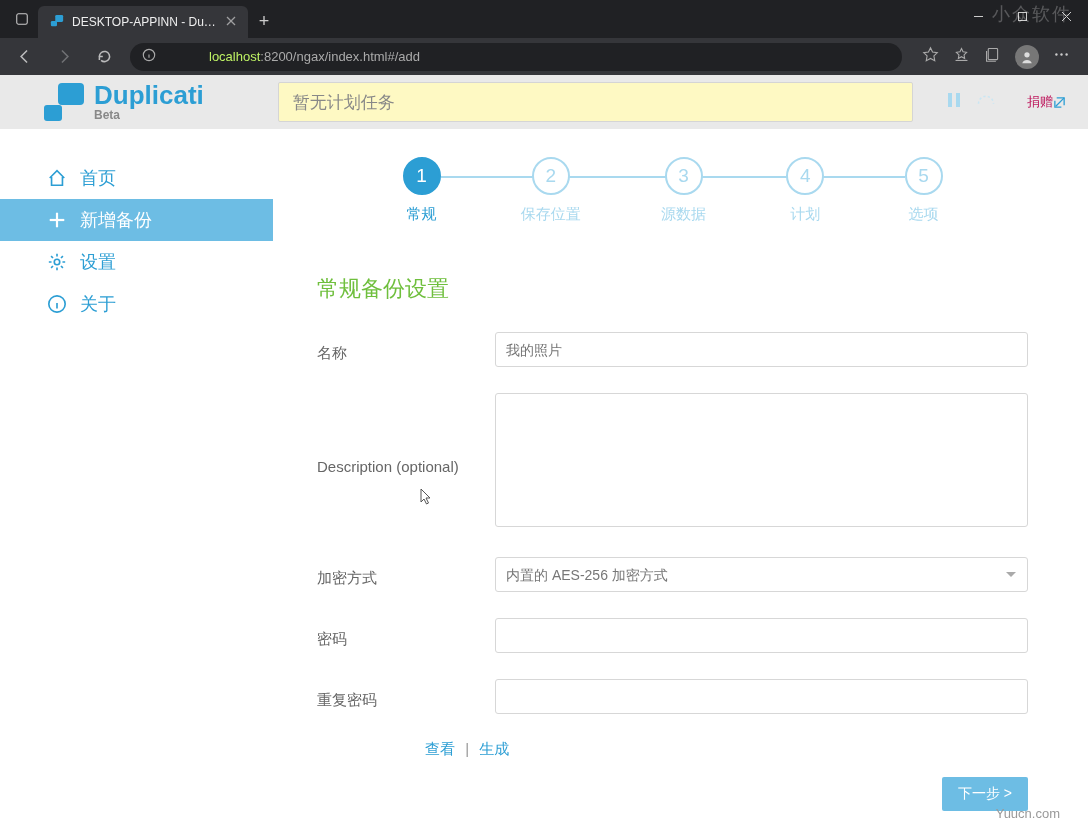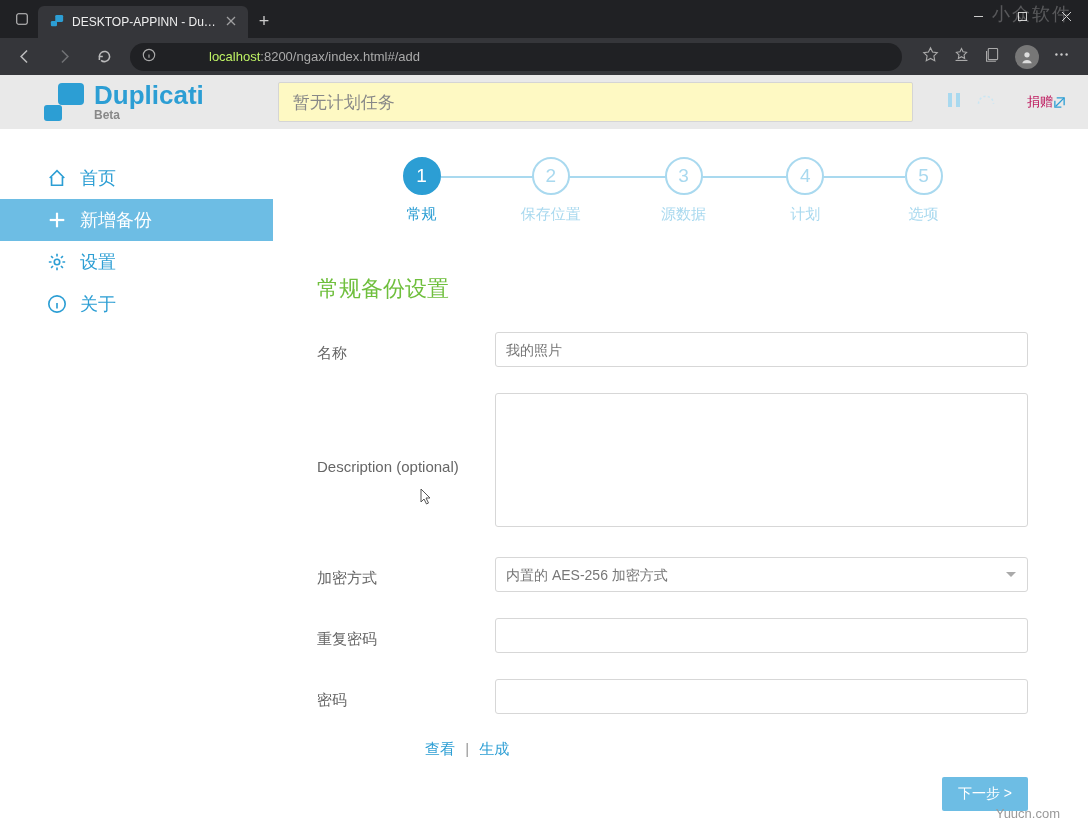--- a/index.html
+++ b/index.html
@@ -295,26 +295,26 @@
     </div>
 
     <div class="form-row">
       <div class="form-label">加密方式</div>
       <div class="form-input">
           <div class="select-wrap"><select><option>内置的 AES-256 加密方式</option></select></div>
         </div>
     </div>
 
     <div class="form-row">
+      <div class="form-label">密码</div>
+      <div class="form-input"><input type="password" style=""></div>
+    </div>
+
+    <div class="form-row">
       <div class="form-label">重复密码</div>
-      <div class="form-input"><input type="password" style=""></div>
-    </div>
-
-    <div class="form-row">
-      <div class="form-label">密码</div>
       <div class="form-input"><input type="password" style=""></div>
     </div>
 
     <div class="pw-links">
       <span>查看</span>
       <span class="pw-sep">|</span>
       <span>生成</span>
     </div>
 
     <button class="next-btn">下一步 &gt;</button>

